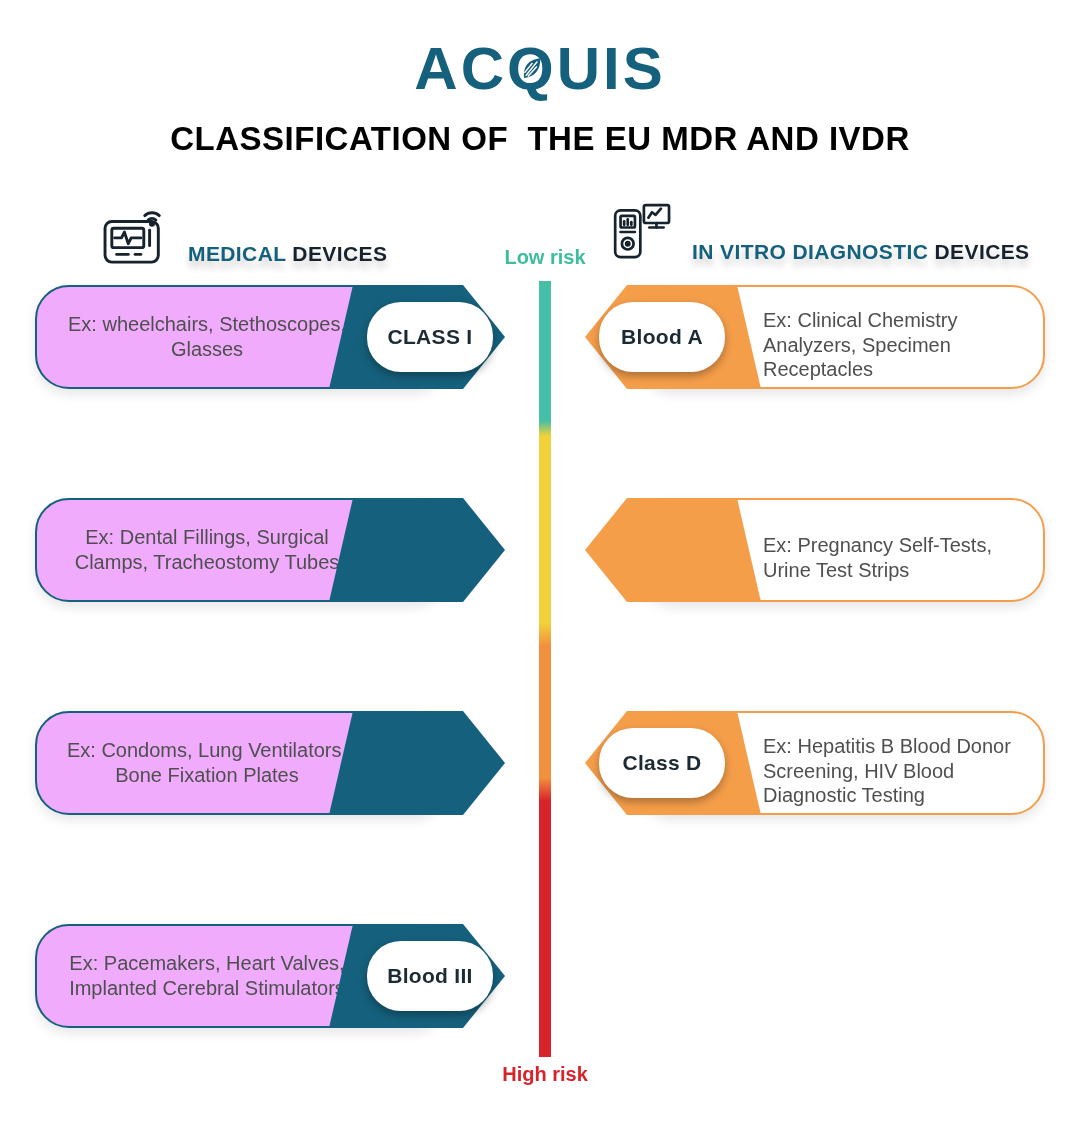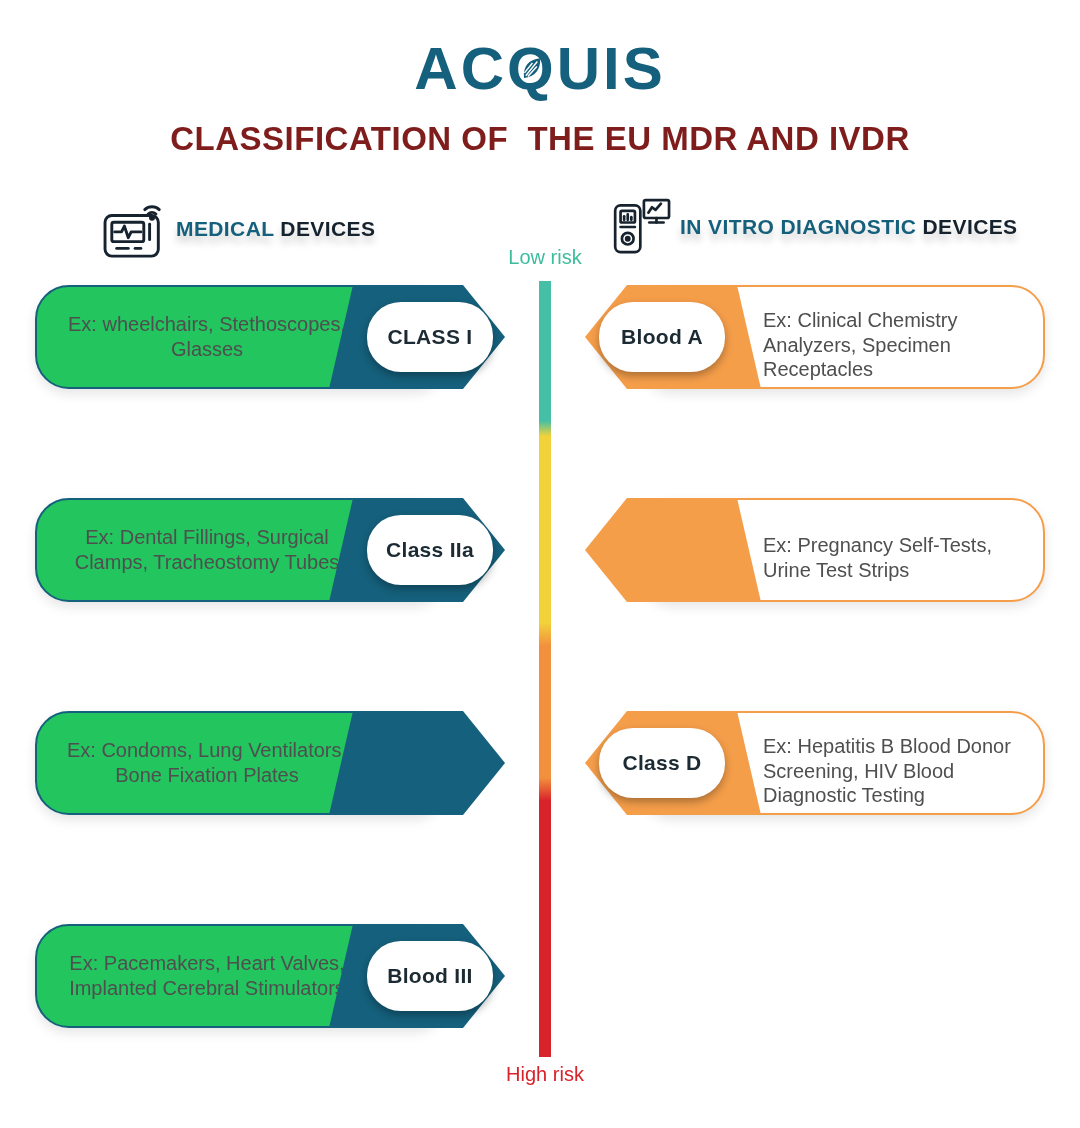--- a/index.html
+++ b/index.html
@@ -16,52 +16,52 @@
   html,body{background:#ffffff;}
   body{font-family:"Liberation Sans","DejaVu Sans",sans-serif;}
   .canvas{position:relative;width:1080px;height:1128px;background:#fff;overflow:hidden;margin:0 auto;}
 
   
   .logo{position:absolute;top:34px;left:0;width:100%;text-align:center;
         font-size:60px;font-weight:800;letter-spacing:3px;color:var(--teal);}
   .logo .q-wrap{position:relative;display:inline-block;}
   .logo .leaf-icon{position:absolute;left:50%;top:51%;transform:translate(-50%,-54%) rotate(-6deg);}
   .page-title{position:absolute;top:120px;left:0;width:100%;text-align:center;
-        font-size:33px;font-weight:700;color:#7f1d1d;letter-spacing:.5px;white-space:pre;}
-
-  
-  .col-header{position:absolute;display:flex;align-items:center;gap:2px;height:74px;}
+        font-size:33px;font-weight:700;color:#000000;letter-spacing:.5px;white-space:pre;}
+
+  
+  .col-header{position:absolute;display:flex;align-items:flex-end;gap:14px;height:74px;}
   .col-header.left{left:100px;top:192px;}
   .col-header.right{left:608px;top:190px;}
   .col-header .label{font-size:21px;font-weight:700;letter-spacing:.4px;color:var(--ink);
         text-shadow:0 7px 7px rgba(0,0,0,.18);white-space:nowrap;}
   .col-header .label .hl{color:var(--teal);}
 
   
   .risk-bar{position:absolute;left:539px;top:281px;width:12px;height:776px;
         background:linear-gradient(to bottom,
           var(--risk-low) 0%, var(--risk-low) 18%,
           var(--risk-yellow) 20%, var(--risk-yellow) 44%,
           var(--risk-orange) 47%, var(--risk-orange) 64%,
           var(--risk-high) 67%, var(--risk-high) 100%);}
-  .risk-label{position:absolute;width:160px;text-align:center;font-size:20px;font-weight:400;}
+  .risk-label{position:absolute;width:160px;text-align:center;font-size:20px;font-weight:700;}
   .risk-label.low{left:465px;top:246px;color:#3DBD9E;}
   .risk-label.high{left:465px;top:1063px;color:var(--risk-high);}
 
   
   .rows{position:absolute;display:flex;flex-direction:column;gap:109px;}
   .rows.left{left:35px;top:285px;}
   .rows.right{left:585px;top:285px;}
 
   .row{position:relative;height:104px;}
   .rows.left .row{width:470px;}
   .rows.right .row{width:460px;}
 
   
-  .md-box{position:absolute;left:0;top:0;height:104px;width:412px;background:#22c55e;
+  .md-box{position:absolute;left:0;top:0;height:104px;width:412px;background:#f0abfc;
         border:2px solid var(--teal);border-radius:34px;z-index:1;
         display:flex;align-items:center;justify-content:center;text-align:center;
         padding:0 92px 0 24px;box-shadow:0 5px 12px rgba(0,0,0,.10);}
   .md-arrow{position:absolute;right:0;top:0;height:104px;width:176px;background:var(--teal);z-index:2;
         clip-path:polygon(24px 0, calc(100% - 42px) 0, 100% 50%, calc(100% - 42px) 100%, 0 100%);
         filter:drop-shadow(0 4px 5px rgba(0,0,0,.25));}
   .md-pill{right:12px;}
 
   
   .ivd-box{position:absolute;right:0;top:0;height:104px;width:406px;background:#fff;
@@ -154,23 +154,20 @@
       <div class="pill md-pill">
         <span>CLASS I</span>
       </div>
     </div>
 
     <div class="row">
       <div class="md-box">
         <span class="ex-text">Ex: Dental Fillings, Surgical Clamps, Tracheostomy Tubes</span>
       </div>
       <div class="md-arrow"></div>
-      <div class="pill md-pill">
-        <span>Class IIa</span>
-      </div>
     </div>
 
     <div class="row">
       <div class="md-box">
         <span class="ex-text">Ex: Condoms, Lung Ventilators, Bone Fixation Plates</span>
       </div>
       <div class="md-arrow"></div>
     </div>
 
     <div class="row">

